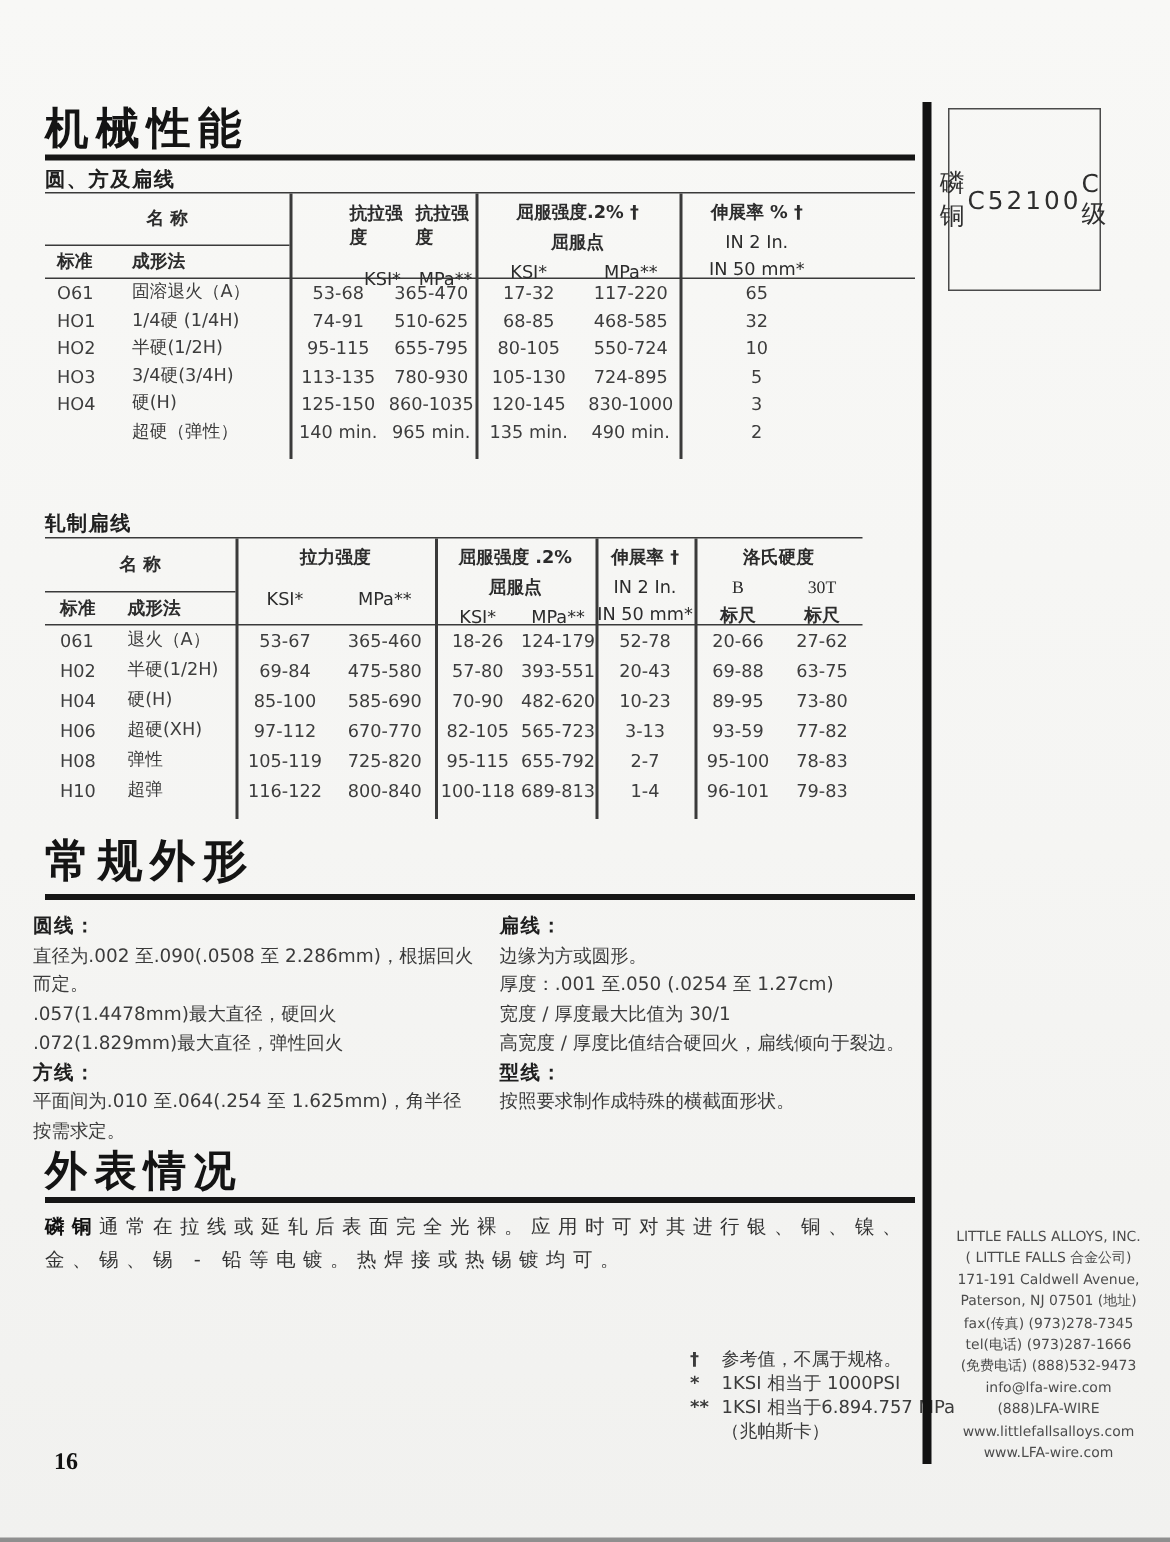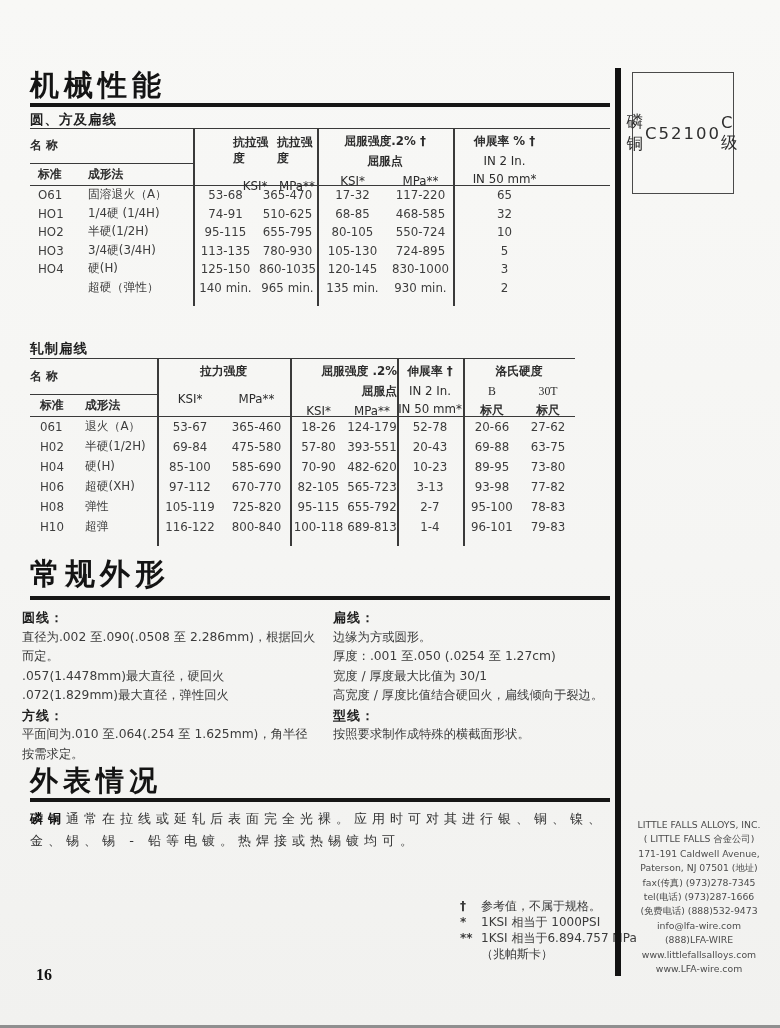--- a/index.html
+++ b/index.html
@@ -18,21 +18,21 @@
   .tbl { position:absolute; left:30px; border-top:1.5px solid #3a3a3a; padding-bottom:9px; }
   #t1 { top:128px; width:580px; }
   #t2 { top:358px; width:545px; }
   .vsep { position:absolute; top:0; bottom:0; width:1.5px; background:#3a3a3a; }
   .hdr { display:flex; border-bottom:1.5px solid #3a3a3a; font-size:11.8px; color:#2c2c2c; }
   #t1 .hdr { height:57px; }
   #t2 .hdr { height:58px; }
   .hdr .cjk { font-weight:700; }
   .g { display:flex; }
   .gname { flex-direction:column; }
-  .gname-top { flex:1; display:flex; align-items:center; 
+  .gname-top { flex:1; display:flex; align-items:center; justify-content:center;
                border-bottom:1.5px solid #3a3a3a; }
   .gname-bot { height:21px; display:flex; align-items:center; }
   #t1 .hw1 { width:58px; padding-left:8px; }
   #t2 .hw1 { width:55px; padding-left:10px; }
   .gpair { flex-direction:row;padding-left:40px; }
   .gsub { display:flex; flex-direction:column; align-items:center; padding-top:6px; row-gap:12px; }
   .gstack { flex-direction:column; align-items:center; padding-top:5px; row-gap:4px; text-align:center; }
   .gsplit { display:flex; width:100%; }
   .gsplit span { display:inline-block; text-align:center; }
   .elongpad { padding-right:54px; }
@@ -162,21 +162,21 @@
         <span class="cc w5">120-145</span>
         <span class="cc w6">830-1000</span>
         <span class="cc w7">3</span>
       </div>
     <div class="row">
         <span class="cl w1"></span>
         <span class="cl w2">超硬（弹性）</span>
         <span class="cc w3">140 min.</span>
         <span class="cc w4">965 min.</span>
         <span class="cc w5">135 min.</span>
-        <span class="cc w6">930 min.</span>
+        <span class="cc w6">490 min.</span>
         <span class="cc w7">2</span>
       </div>
   </div>
 
   <div class="subtitle" style="top:340px;">轧制扁线</div>
 
   <div class="tbl" id="t2">
     <div class="vsep" style="left:127px;"></div>
     <div class="vsep" style="left:260px;"></div>
     <div class="vsep" style="left:367px;"></div>
@@ -191,21 +191,21 @@
           <span class="cjk">成形法</span>
         </div>
       </div>
       <div class="g gstack" style="width:133px; row-gap:12px;">
         <span class="cjk">拉力强度</span>
         <div class="gsplit">
           <span style="width:66px;">KSI*</span>
           <span style="width:67px;">MPa**</span>
         </div>
       </div>
-      <div class="g gstack" style="width:107px;align-items:flex-end;">
+      <div class="g gstack" style="width:107px;">
         <span class="cjk">屈服强度 .2%</span>
         <span class="cjk">屈服点</span>
         <div class="gsplit">
           <span style="width:57px;">KSI*</span>
           <span style="width:50px;">MPa**</span>
         </div>
       </div>
       <div class="g gstack" style="width:66px;">
         <span class="cjk">伸展率 †</span>
         <span>IN 2 In.</span>
@@ -257,21 +257,21 @@
         <span class="cc w9">73-80</span>
       </div>
     <div class="row">
         <span class="cl w1">H06</span>
         <span class="cl w2">超硬(XH)</span>
         <span class="cc w3">97-112</span>
         <span class="cc w4">670-770</span>
         <span class="cc w5">82-105</span>
         <span class="cc w6">565-723</span>
         <span class="cc w7">3-13</span>
-        <span class="cc w8">93-98</span>
+        <span class="cc w8">93-59</span>
         <span class="cc w9">77-82</span>
       </div>
     <div class="row">
         <span class="cl w1">H08</span>
         <span class="cl w2">弹性</span>
         <span class="cc w3">105-119</span>
         <span class="cc w4">725-820</span>
         <span class="cc w5">95-115</span>
         <span class="cc w6">655-792</span>
         <span class="cc w7">2-7</span>

